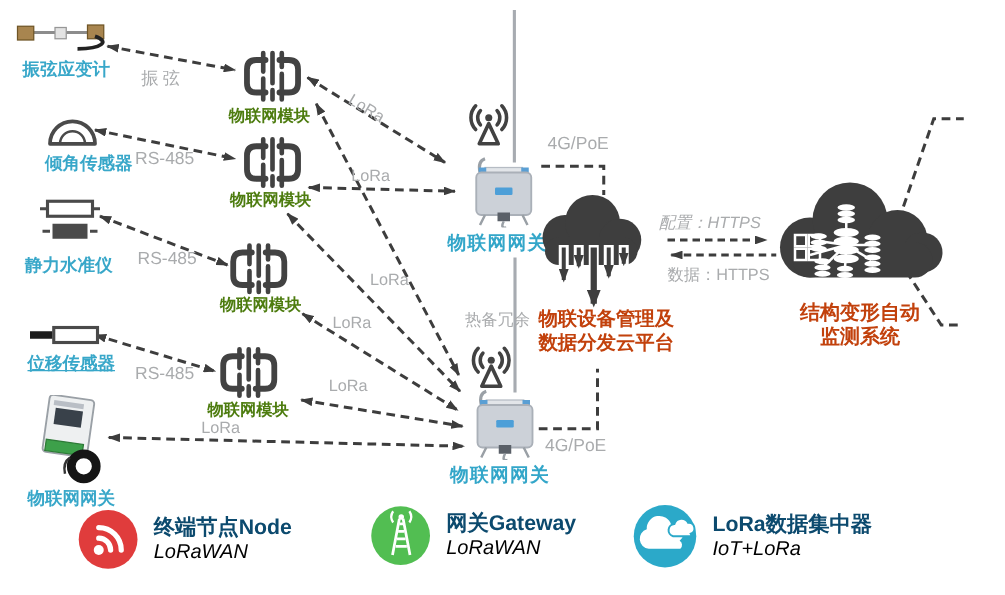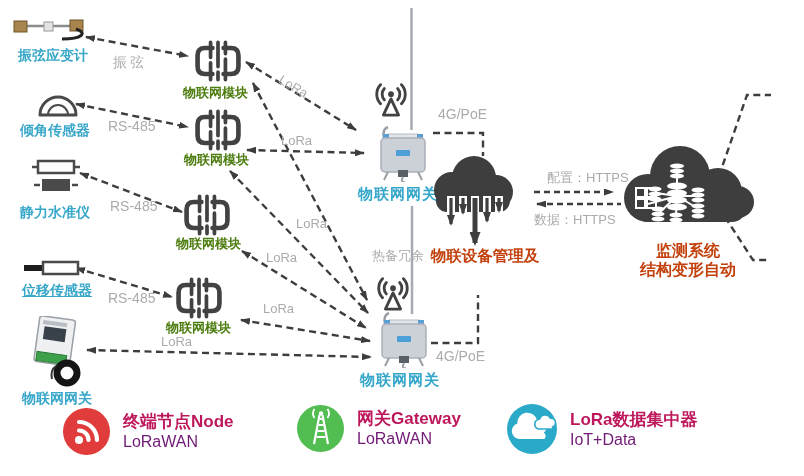--- a/index.html
+++ b/index.html
@@ -9,22 +9,22 @@
   }
   .abs{position:absolute;}
   .lbl-cyan{position:absolute;color:#38a7c9;font-weight:bold;font-size:14px;white-space:nowrap;}
   .lbl-mod{position:absolute;color:#4d7c0f;font-weight:bold;font-size:13px;white-space:nowrap;}
   .lbl-gw{position:absolute;color:#33a6c9;font-weight:bold;font-size:15px;letter-spacing:1px;white-space:nowrap;}
   .lbl-gray{position:absolute;color:#a9abad;font-size:13px;white-space:nowrap;}
   .lbl-cloud{position:absolute;color:#c2410c;font-weight:bold;font-size:16px;line-height:19px;text-align:center;white-space:nowrap;}
   .legend{position:absolute;display:flex;align-items:center;}
   .legend .circle{border-radius:50%;display:flex;align-items:center;justify-content:center;flex:0 0 auto;}
   .legend .txt{margin-left:13px;}
-  .legend .t1{color:#be185d;font-weight:bold;font-size:17px;line-height:21px;white-space:nowrap;}
-  .legend .t2{color:#701a75;font-size:16px;line-height:20px;white-space:nowrap;}
+  .legend .t1{color:#0c4a6e;font-weight:bold;font-size:17px;line-height:21px;white-space:nowrap;}
+  .legend .t2{color:#000000;font-size:16px;line-height:20px;white-space:nowrap;font-style:italic;}
   svg{display:block;}
 </style>
 </head>
 <body>
 
 <div id="stage">
 
   <svg class="abs" style="left:0;top:0;" width="804" height="476">
     <defs>
       <marker id="arw" viewBox="0 0 10 7" refX="9" refY="3.5" markerWidth="10" markerHeight="7" orient="auto-start-reverse" markerUnits="userSpaceOnUse">
@@ -71,21 +71,21 @@
     <rect x="58" y="8" width="13" height="11" fill="#a8854f" stroke="#6f5526"></rect>
     <rect x="32" y="10" width="9" height="9" fill="#e3e3e3" stroke="#979797"></rect>
     <path d="M64,17 C76,21 70,27 50,27" stroke="#222" stroke-width="3" fill="none"></path>
   </svg>
   <div class="lbl-cyan" style="left:18px;top:47px;">振弦应变计</div>
 
   <svg class="abs" style="left:36px;top:90px;" width="44" height="28" viewBox="0 0 44 28">
     <path d="M4,25 A18,18 0 0 1 40,25 Z" fill="none" stroke="#4a4a4a" stroke-width="3" stroke-linejoin="round"></path>
     <path d="M12,25 A10,10 0 0 1 32,25" fill="none" stroke="#4a4a4a" stroke-width="2"></path>
   </svg>
-  <div class="lbl-cyan" style="left:20px;top:122px;">倾角传感器</div>
+  <div class="lbl-cyan" style="left:36px;top:122px;">倾角传感器</div>
 
   <svg class="abs" style="left:30px;top:158px;" width="52" height="36" viewBox="0 0 52 36">
     <line x1="2" y1="9" x2="8" y2="9" stroke="#4a4a4a" stroke-width="2.5"></line>
     <line x1="44" y1="9" x2="50" y2="9" stroke="#4a4a4a" stroke-width="2.5"></line>
     <rect x="8" y="3" width="36" height="12" fill="#fff" stroke="#4a4a4a" stroke-width="2.5"></rect>
     <line x1="4" y1="27" x2="10" y2="27" stroke="#4a4a4a" stroke-width="2.5"></line>
     <line x1="42" y1="27" x2="48" y2="27" stroke="#4a4a4a" stroke-width="2.5"></line>
     <rect x="12" y="21" width="28" height="12" fill="#4a4a4a"></rect>
   </svg>
   <div class="lbl-cyan" style="left:20px;top:204px;text-align:right;">静力水准仪</div>
@@ -213,20 +213,21 @@
     <g stroke="#3e3e3e" fill="none">
       <line x1="29" y1="48" x2="29" y2="74" stroke-width="3.2" marker-end="url(#cah)"></line>
       <line x1="41" y1="48" x2="41" y2="63" stroke-width="3.2" marker-end="url(#cah)"></line>
       <line x1="53" y1="48" x2="53" y2="93" stroke-width="5" marker-end="url(#cahBig)"></line>
       <line x1="65" y1="48" x2="65" y2="71" stroke-width="3.2" marker-end="url(#cah)"></line>
       <line x1="77" y1="48" x2="77" y2="61" stroke-width="3.2" marker-end="url(#cah)"></line>
     </g>
   </svg>
   <div class="lbl-cloud" style="left:405px;top:246px;width:160px;font-size:15.5px;">
     <div>物联设备管理及</div>
+    <div>数据分发云平台</div>
   </div>
 
   <svg class="abs" style="left:610px;top:136px;" width="152" height="100" viewBox="0 0 152 100">
     <g fill="#3e3e3e">
       <circle cx="38" cy="62" r="24"></circle>
       <circle cx="70" cy="40" r="30"></circle>
       <circle cx="108" cy="56" r="24"></circle>
       <circle cx="128" cy="66" r="16"></circle>
       <rect x="24" y="58" width="112" height="28" rx="14"></rect>
     </g>
@@ -267,40 +268,40 @@
         <ellipse cx="48" cy="83" rx="6.5" ry="2.4"></ellipse>
       <ellipse cx="66" cy="79" rx="6.5" ry="2.4"></ellipse>
         <ellipse cx="66" cy="84" rx="6.5" ry="2.4"></ellipse>
         <ellipse cx="66" cy="89" rx="6.5" ry="2.4"></ellipse>
       <ellipse cx="88" cy="70" rx="6.5" ry="2.4"></ellipse>
         <ellipse cx="88" cy="75" rx="6.5" ry="2.4"></ellipse>
         <ellipse cx="88" cy="80" rx="6.5" ry="2.4"></ellipse>
     </g>
   </svg>
   <div class="lbl-cloud" style="left:608px;top:241px;width:160px;">
+    <div>结构变形自动</div>
     <div>监测系统</div>
-    <div>结构变形自动</div>
   </div>
 
   <div class="lbl-gray" style="left:113px;top:54px;font-size:14px;letter-spacing:3px;">振弦</div>
   <div class="lbl-gray" style="left:108px;top:118px;font-size:14px;">RS-485</div>
   <div class="lbl-gray" style="left:110px;top:198px;font-size:14px;">RS-485</div>
   <div class="lbl-gray" style="left:108px;top:290px;font-size:14px;">RS-485</div>
 
   <div class="lbl-gray" style="left:284px;top:72px;transform:rotate(31deg);transform-origin:left top;">LoRa</div>
   <div class="lbl-gray" style="left:281px;top:133px;">LoRa</div>
   <div class="lbl-gray" style="left:296px;top:216px;">LoRa</div>
   <div class="lbl-gray" style="left:266px;top:250px;">LoRa</div>
   <div class="lbl-gray" style="left:263px;top:301px;">LoRa</div>
   <div class="lbl-gray" style="left:161px;top:334px;">LoRa</div>
 
   <div class="lbl-gray" style="left:438px;top:106px;font-size:14px;">4G/PoE</div>
   <div class="lbl-gray" style="left:436px;top:348px;font-size:14px;">4G/PoE</div>
   <div class="lbl-gray" style="left:372px;top:247px;">热备冗余</div>
-  <div class="lbl-gray" style="left:547px;top:169px;">配置：HTTPS</div>
+  <div class="lbl-gray" style="left:527px;top:169px;font-style:italic;">配置：HTTPS</div>
   <div class="lbl-gray" style="left:534px;top:211px;">数据：HTTPS</div>
 
   <div class="legend" style="left:63px;top:408px;">
     <div class="circle" style="width: 47px; height: 47px; background: rgb(224, 60, 60);">
       <svg width="46" height="46" viewBox="0 0 46 46">
         <circle cx="15" cy="31" r="4" fill="#fff"></circle>
         <path d="M15,21.5 A9.5,9.5 0 0 1 24.5,31" stroke="#fff" stroke-width="4.2" fill="none" stroke-linecap="round"></path>
         <path d="M15,13 A18,18 0 0 1 33,31" stroke="#fff" stroke-width="4.2" fill="none" stroke-linecap="round"></path>
       </svg>
     </div>
@@ -332,17 +333,17 @@
 
   <div class="legend" style="left:507px;top:404px;">
     <div class="circle" style="width: 50px; height: 50px; background: rgb(43, 169, 201);">
       <svg width="50" height="50" viewBox="0 0 50 46">
         <path d="M12,33 a8,8 0 0 1 -1.6,-15.6 a10,10 0 0 1 19.6,-3.4 a7.2,7.2 0 0 1 6.7,12.6 a4,4 0 0 1 0.6,6.4 z" fill="#fff"></path>
         <path d="M31.5,23 a5,5 0 0 1 1,-9.8 a6,6 0 0 1 11.1,-0.9 a4.5,4.5 0 0 1 2,8.7 a2.7,2.7 0 0 1 0.3,2 z" fill="#fff" stroke="#2ba9c9" stroke-width="1.6"></path>
       </svg>
     </div>
     <div class="txt">
       <div class="t1">LoRa数据集中器</div>
-      <div class="t2">IoT+Data</div>
+      <div class="t2">IoT+LoRa</div>
     </div>
   </div>
 
 </div>
 
 </body></html>

